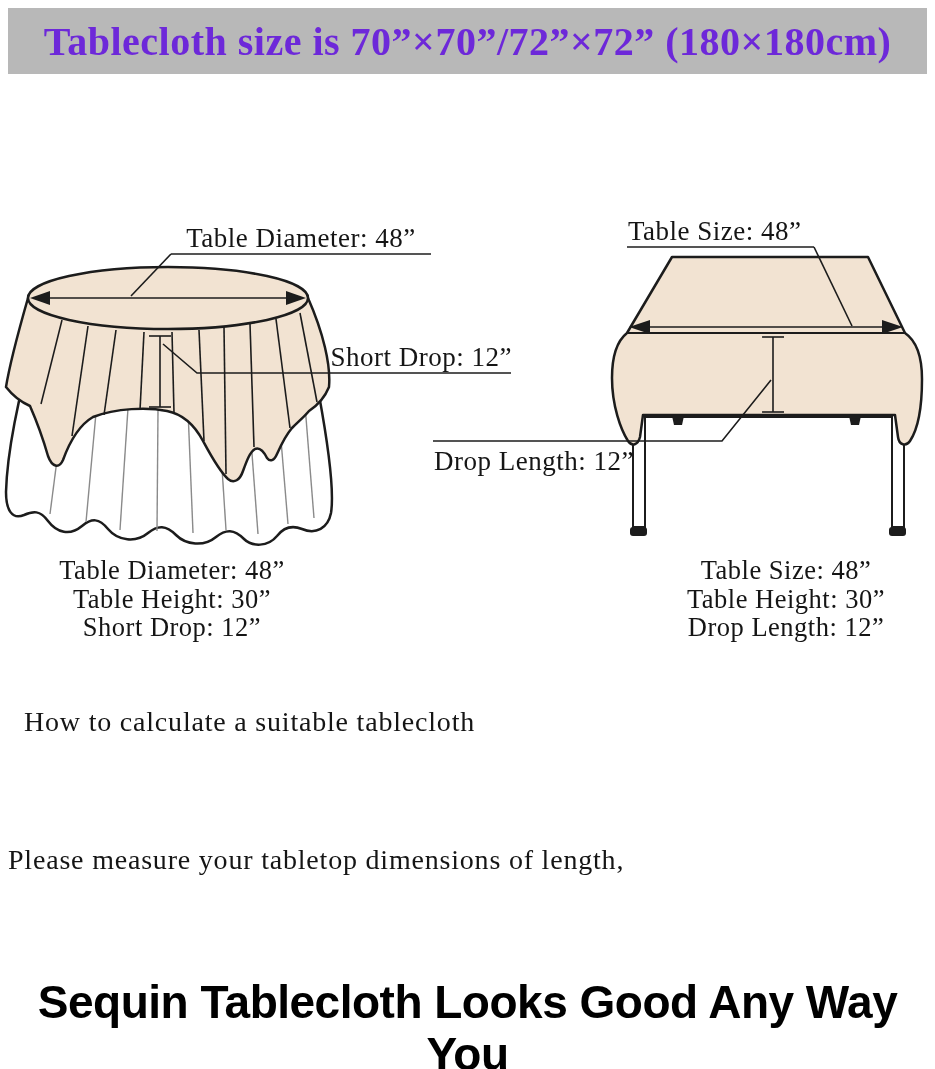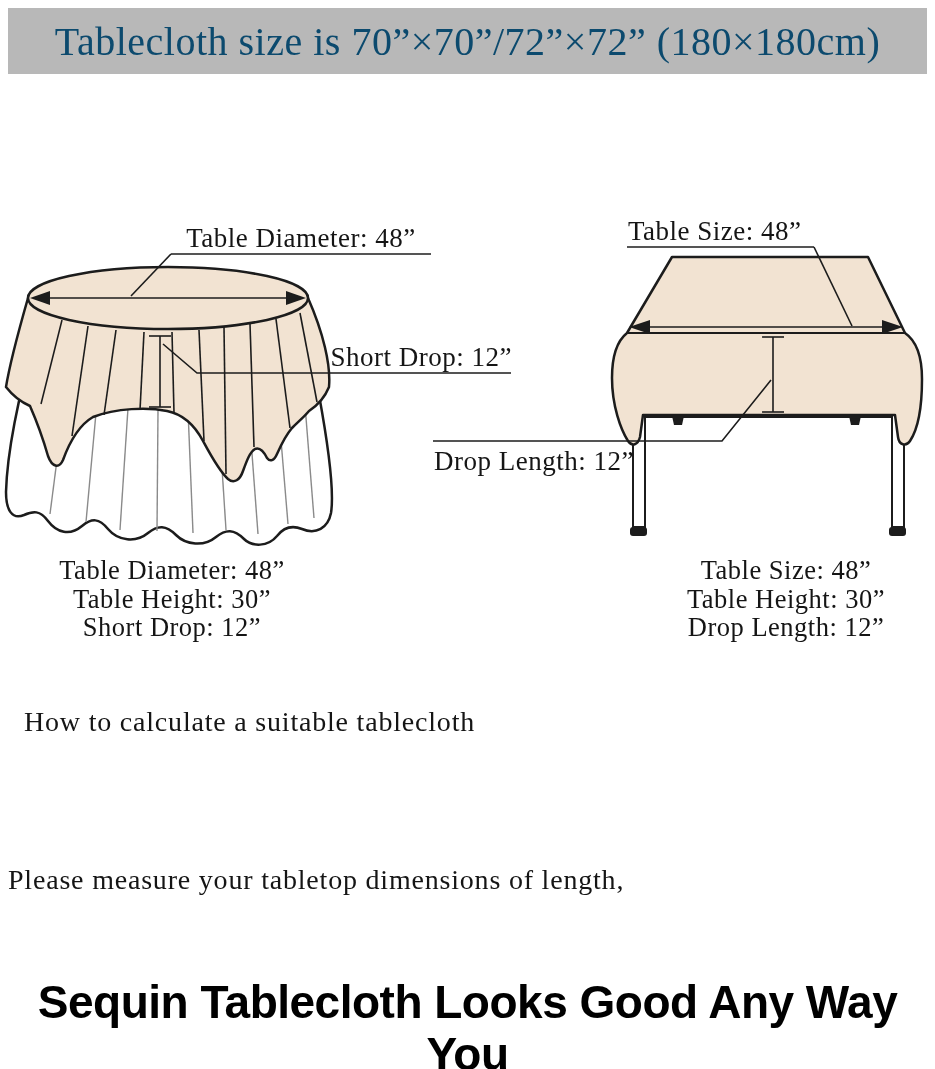--- a/index.html
+++ b/index.html
@@ -8,21 +8,21 @@
     position:relative; width:935px; height:1069px;
     background:#ffffff; overflow:hidden;
     font-family:"Liberation Serif","DejaVu Serif",serif;
     color:#151515;
   }
   .banner {
     position:absolute; top:8px; left:8px; width:919px; height:66px;
     background:#b8b8b8; display:flex; align-items:center; justify-content:center;
   }
   .banner h1 {
-    font-size:40px; font-weight:400; letter-spacing:0.5px; color:#0c4a6e;
+    font-size:40px; font-weight:700; letter-spacing:0.5px; color:#6d28d9;
     font-family:"Liberation Serif","DejaVu Serif",serif;
   }
   .diagram-svg { position:absolute; top:90px; left:0; width:935px; height:480px; }
 
   
   .cloth   { fill:#f2e3d2; stroke:#1c1c1c; stroke-width:2.5; stroke-linejoin:round; }
   .white-cloth { fill:#ffffff; stroke:#1c1c1c; stroke-width:2.5; stroke-linejoin:round; }
   .fold    { stroke:#1c1c1c; stroke-width:1.6; fill:none; }
   .fold-gray { stroke:#8a8a8a; stroke-width:1.4; fill:none; }
   .ln      { stroke:#1c1c1c; stroke-width:1.6; fill:none; }
@@ -36,21 +36,21 @@
 
   .caption {
     position:absolute; top:556px; text-align:center;
     font-size:26.5px; line-height:28.5px; letter-spacing:0.5px;
   }
   .caption-left  { left:0px;   width:344px; }
   .caption-right { left:644px; width:284px; }
 
   .calc  { position:absolute; top:704px; left:24px; width:920px;
            font-size:28px; line-height:36.5px; letter-spacing:0.8px; }
-  .notes { position:absolute; top:862px; left:8px; width:920px;
+  .notes { position:absolute; top:842px; left:8px; width:920px;
            font-size:28px; line-height:35px; letter-spacing:0.8px; }
 
   .headline {
     position:absolute; top:976px; left:0; width:935px; text-align:center;
     font-family:"Liberation Sans","DejaVu Sans",sans-serif;
     font-weight:700; font-size:46px; line-height:52px; color:#000;
     letter-spacing:-0.5px;
   }
 </style>
 </head>

